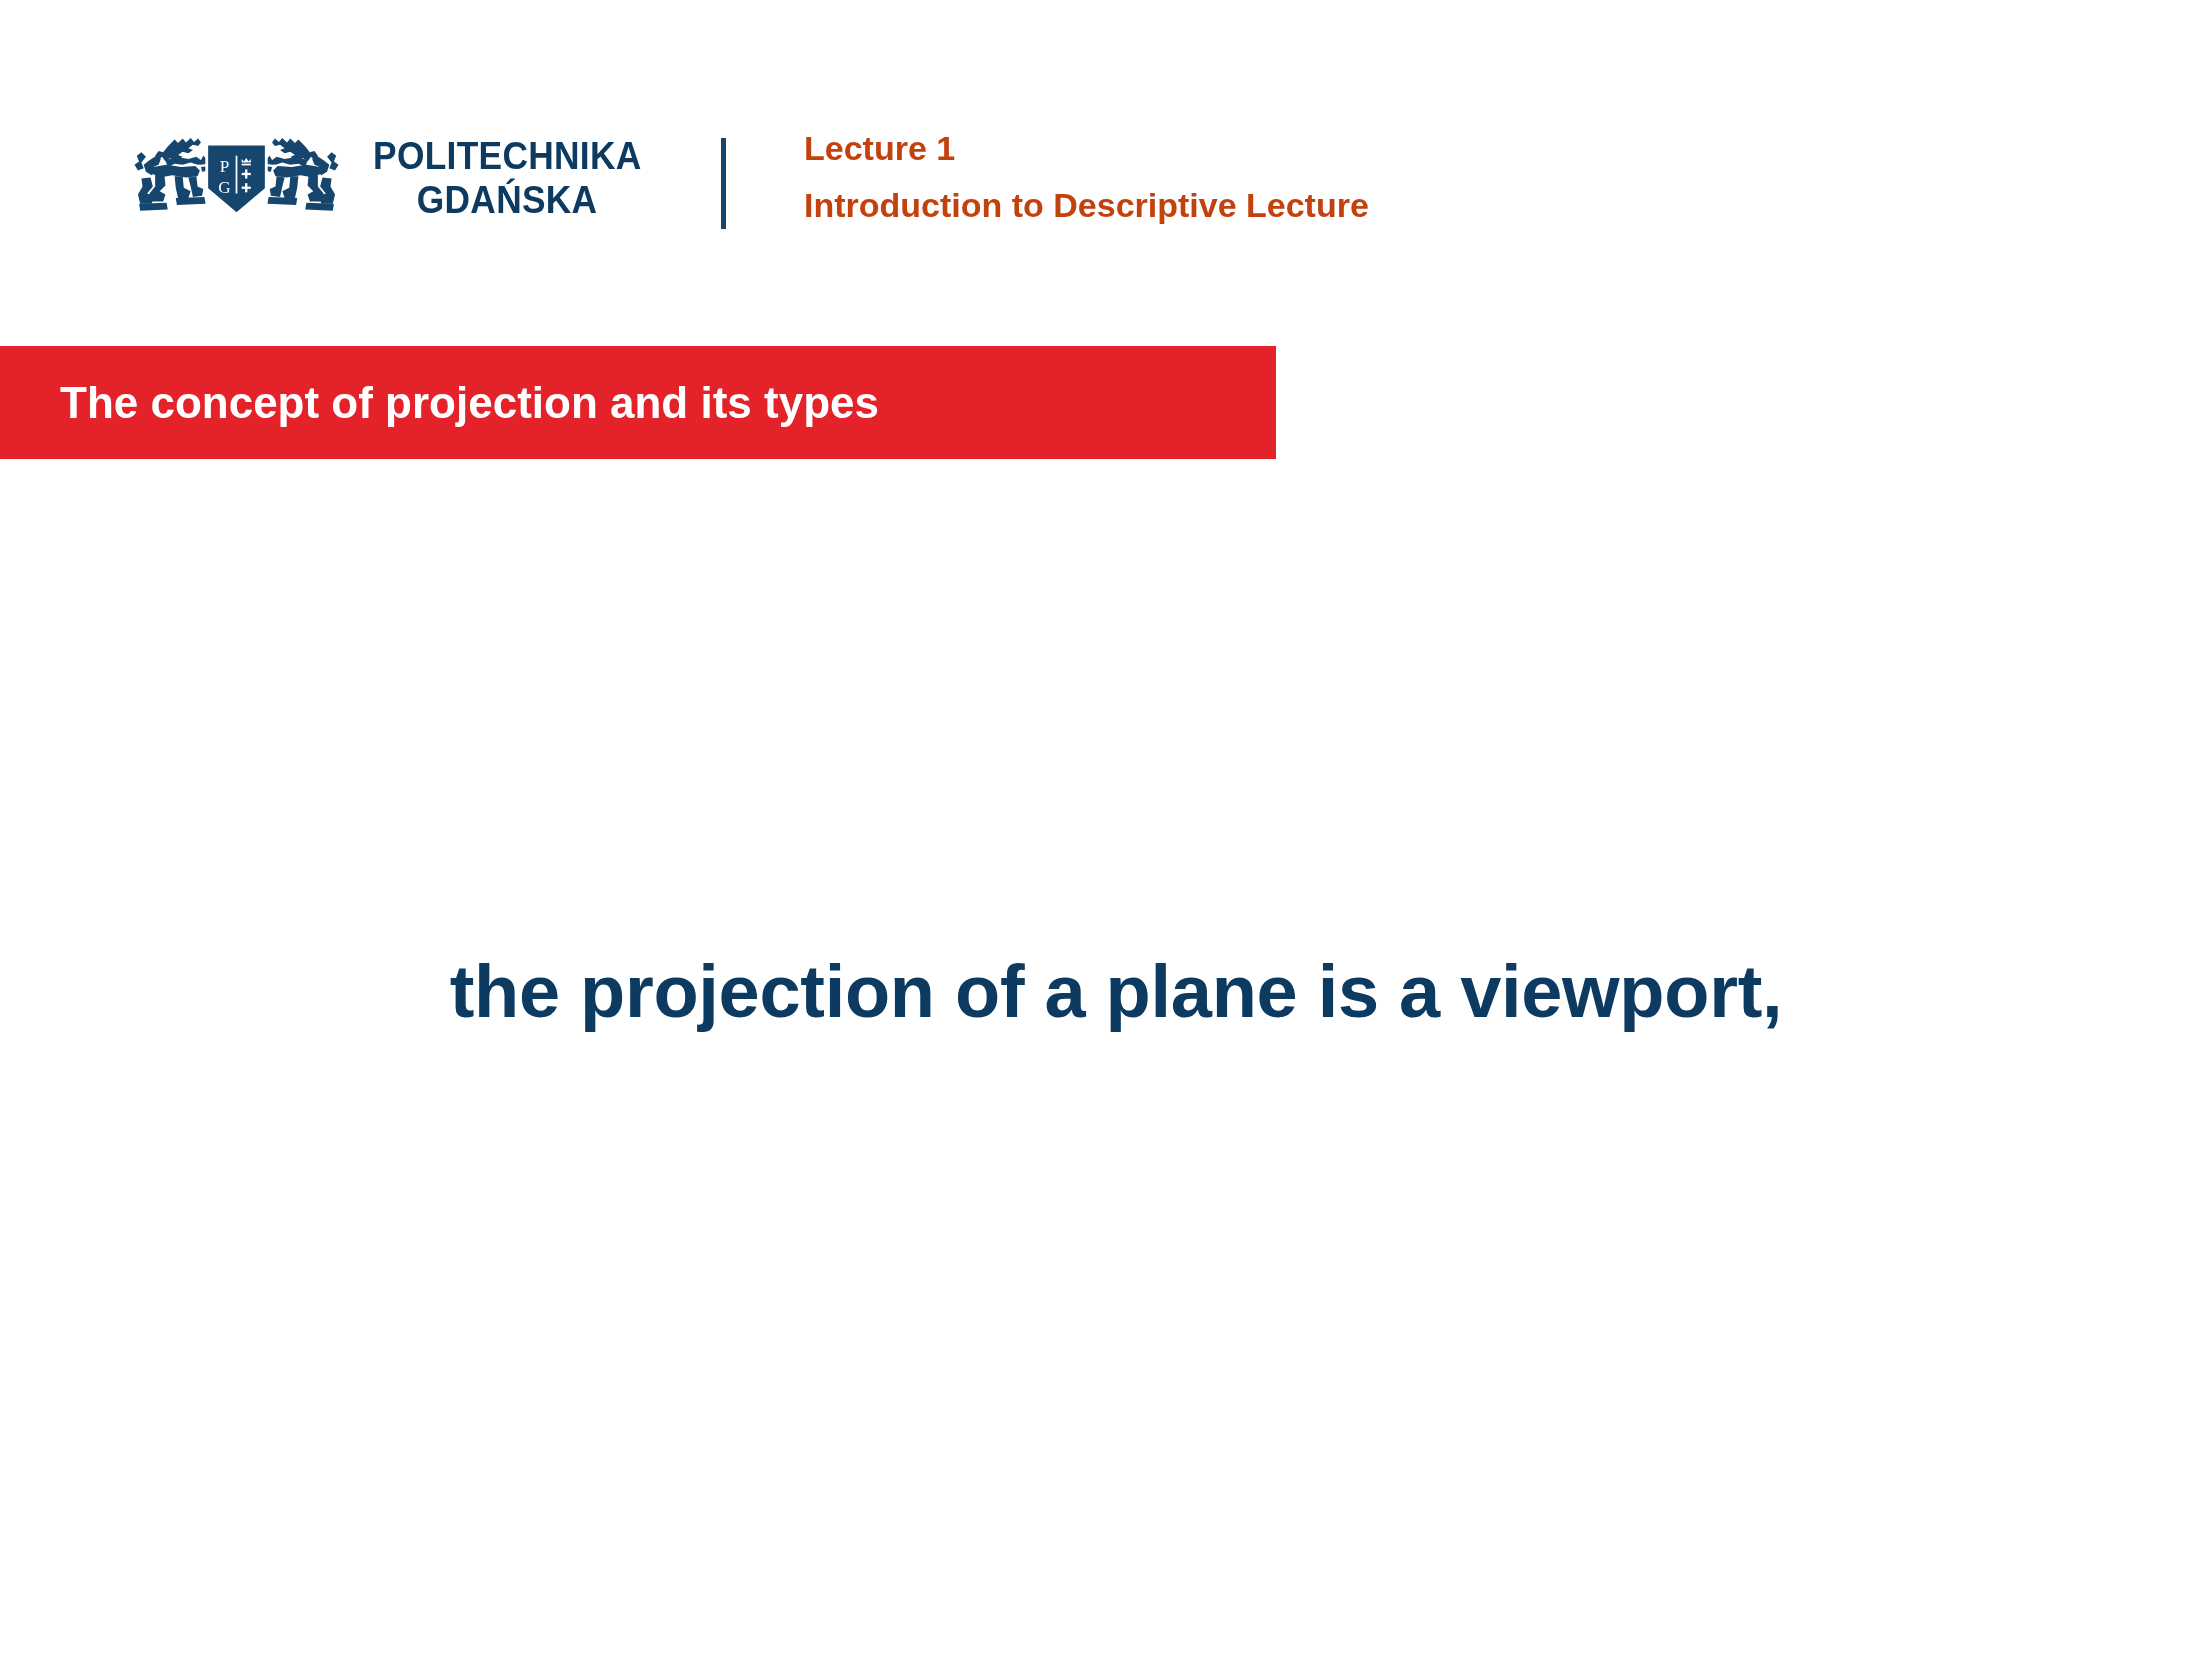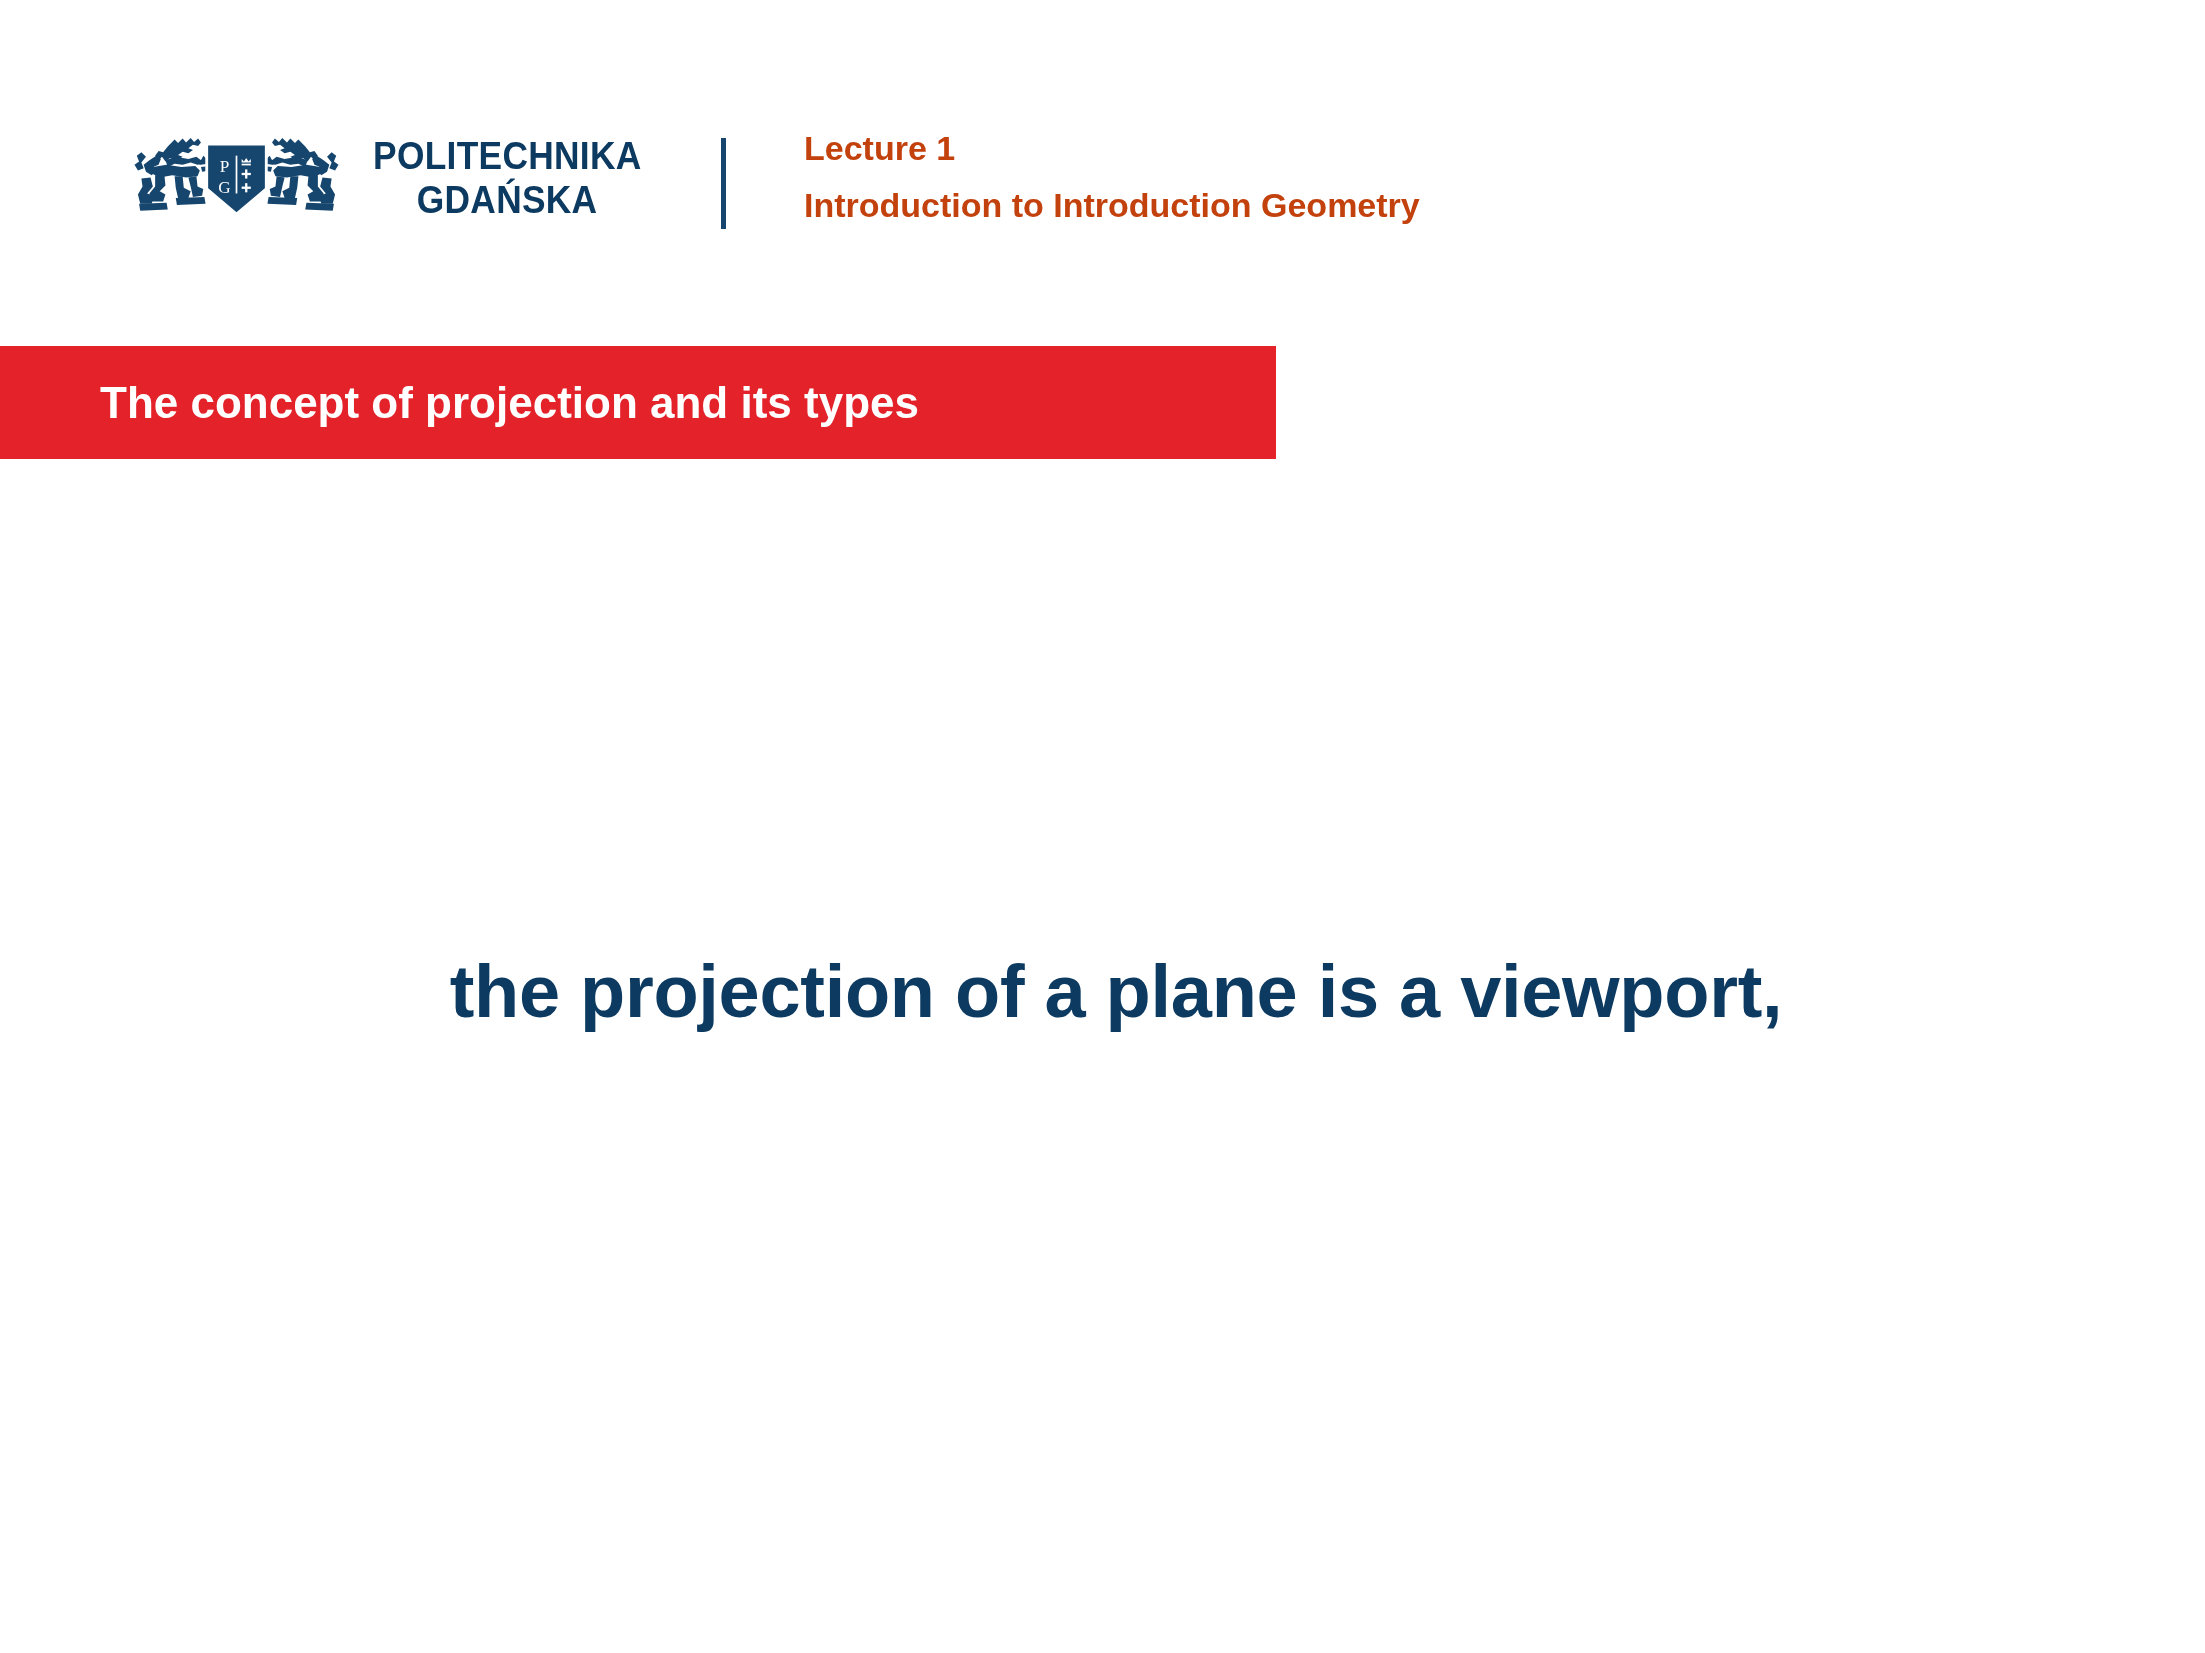--- a/index.html
+++ b/index.html
@@ -104,21 +104,21 @@
     left: 0;
     top: 346px;
     width: 1276px;
     height: 113px;
     background: #E3222A;
     display: flex;
     align-items: center;
   }
 
   .red-banner-text {
-    margin-left: 100px;
+    margin-left: 60px;
     color: #ffffff;
     font-weight: bold;
     font-size: 44px;
     line-height: 1.0;
     white-space: nowrap;
   }
 
   
   .body-text {
     position: absolute;
@@ -223,21 +223,21 @@
       <div class="wordmark">
         <div class="wordmark-line l1">POLITECHNIKA</div>
         <div class="wordmark-line l2">GDAŃSKA</div>
       </div>
     </div>
 
     <div class="header-divider"></div>
 
     <div class="lecture-block">
       <div class="lecture-line">Lecture 1</div>
-      <div class="lecture-line">Introduction to Introduction Geometry</div>
+      <div class="lecture-line">Introduction to Descriptive Lecture</div>
     </div>
   </div>
 
   <div class="red-banner">
     <div class="red-banner-text">The concept of projection and its types</div>
   </div>
 
   <div class="body-text">
     <span class="ln">the projection of a plane is a viewport,</span>
   </div>

